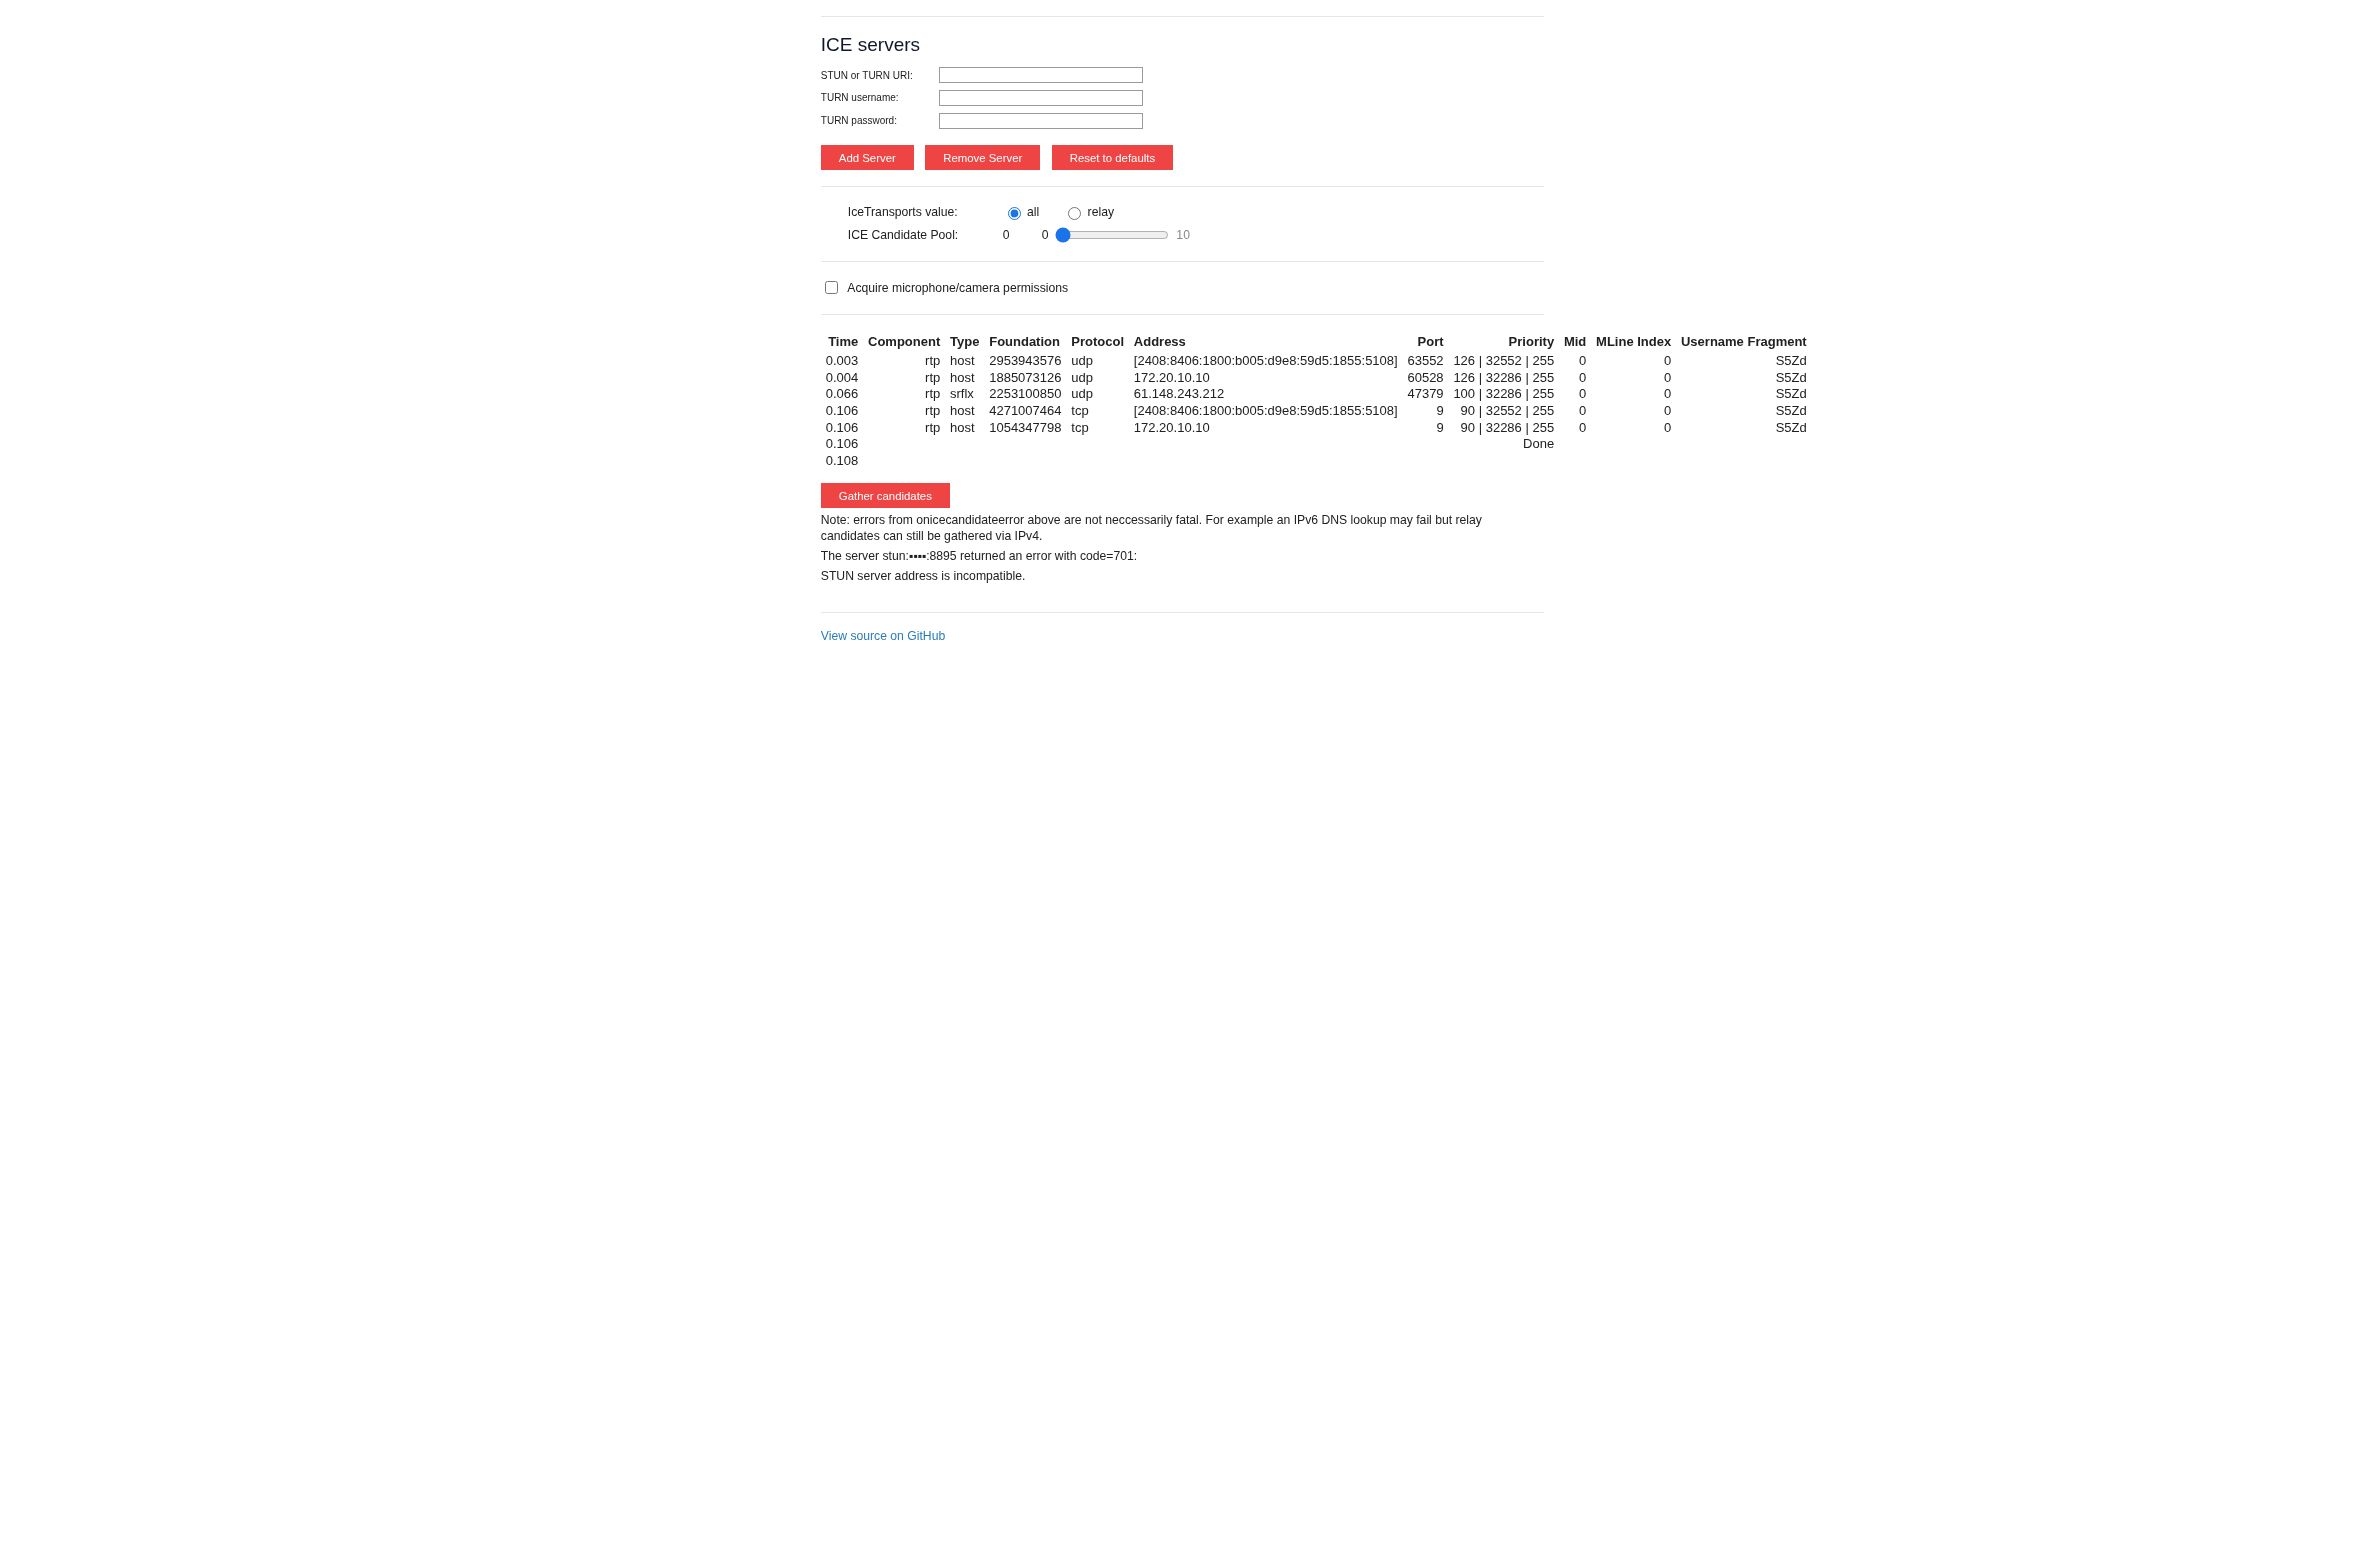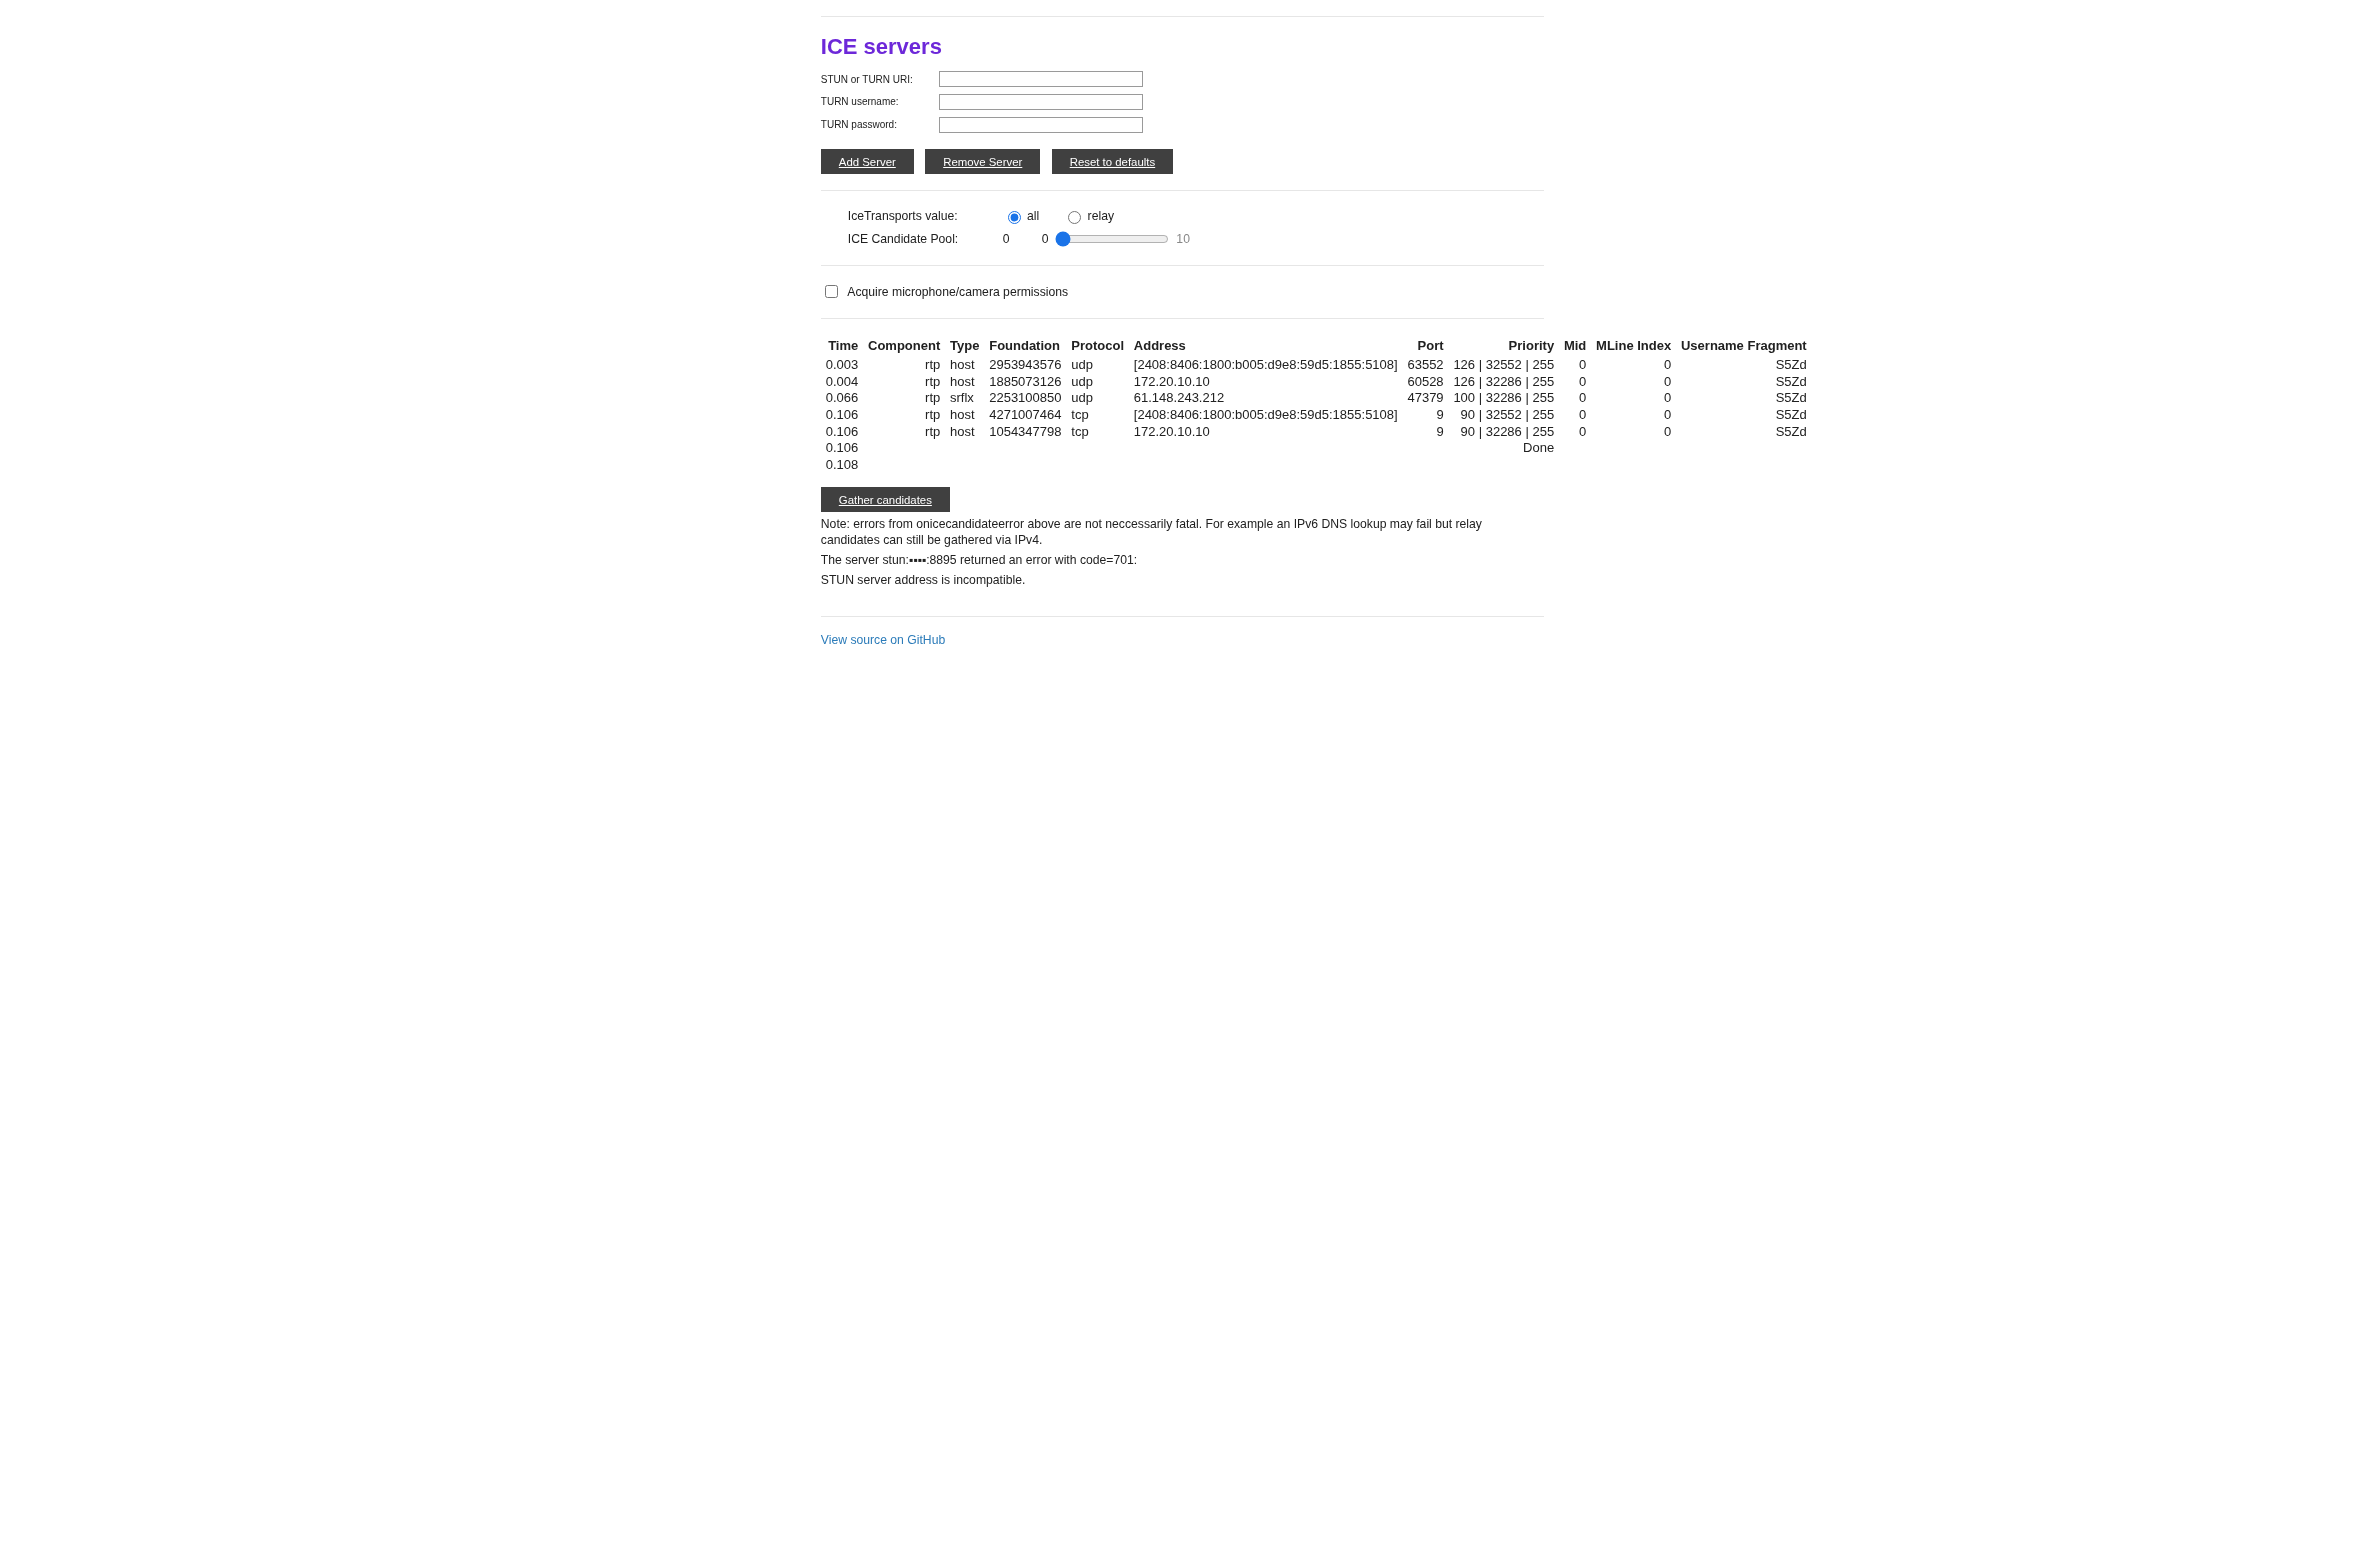--- a/index.html
+++ b/index.html
@@ -15,24 +15,24 @@
     max-width: 730px;
     margin: 0 auto;
     padding: 0 3.3px;
   }
   hr.section {
     border: none;
     border-top: 0.8px solid #e6e6e6;
     margin: 16.3px 0;
   }
   h2 {
-    font-size: 22px;
-    font-weight: 700;
+    font-size: 19px;
+    font-weight: 400;
     margin: 14.7px 0 11.4px 0;
-    color: #6d28d9;
+    color: #0f172a;
   }
   .server-listbox {
     width: 322px;
     height: 72px;
     border: 0.8px solid #9a9a9a;
     padding: 3.3px 4.9px;
     font-size: 12.2px;
     overflow: auto;
     margin-bottom: 11.4px;
   }
@@ -52,27 +52,26 @@
     border: 0.8px solid #9a9a9a;
     font-size: 10.6px;
     padding: 0 3.3px;
   }
   .button-row {
     margin-top: 16.3px;
     display: flex;
     gap: 11.4px;
   }
   button.action {
-    background: #404040;
+    background: #ef4444;
     color: #fff;
     border: none;
     padding: 6.5px 18px;
     font-size: 11.4px;
     cursor: pointer;
-    text-decoration: underline;
   }
 
   .option-row {
     display: flex;
     align-items: center;
     margin-bottom: 4.9px;
     font-size: 12.2px;
     padding-left: 27px;
   }
   .option-row .opt-label { width: 155px; }

